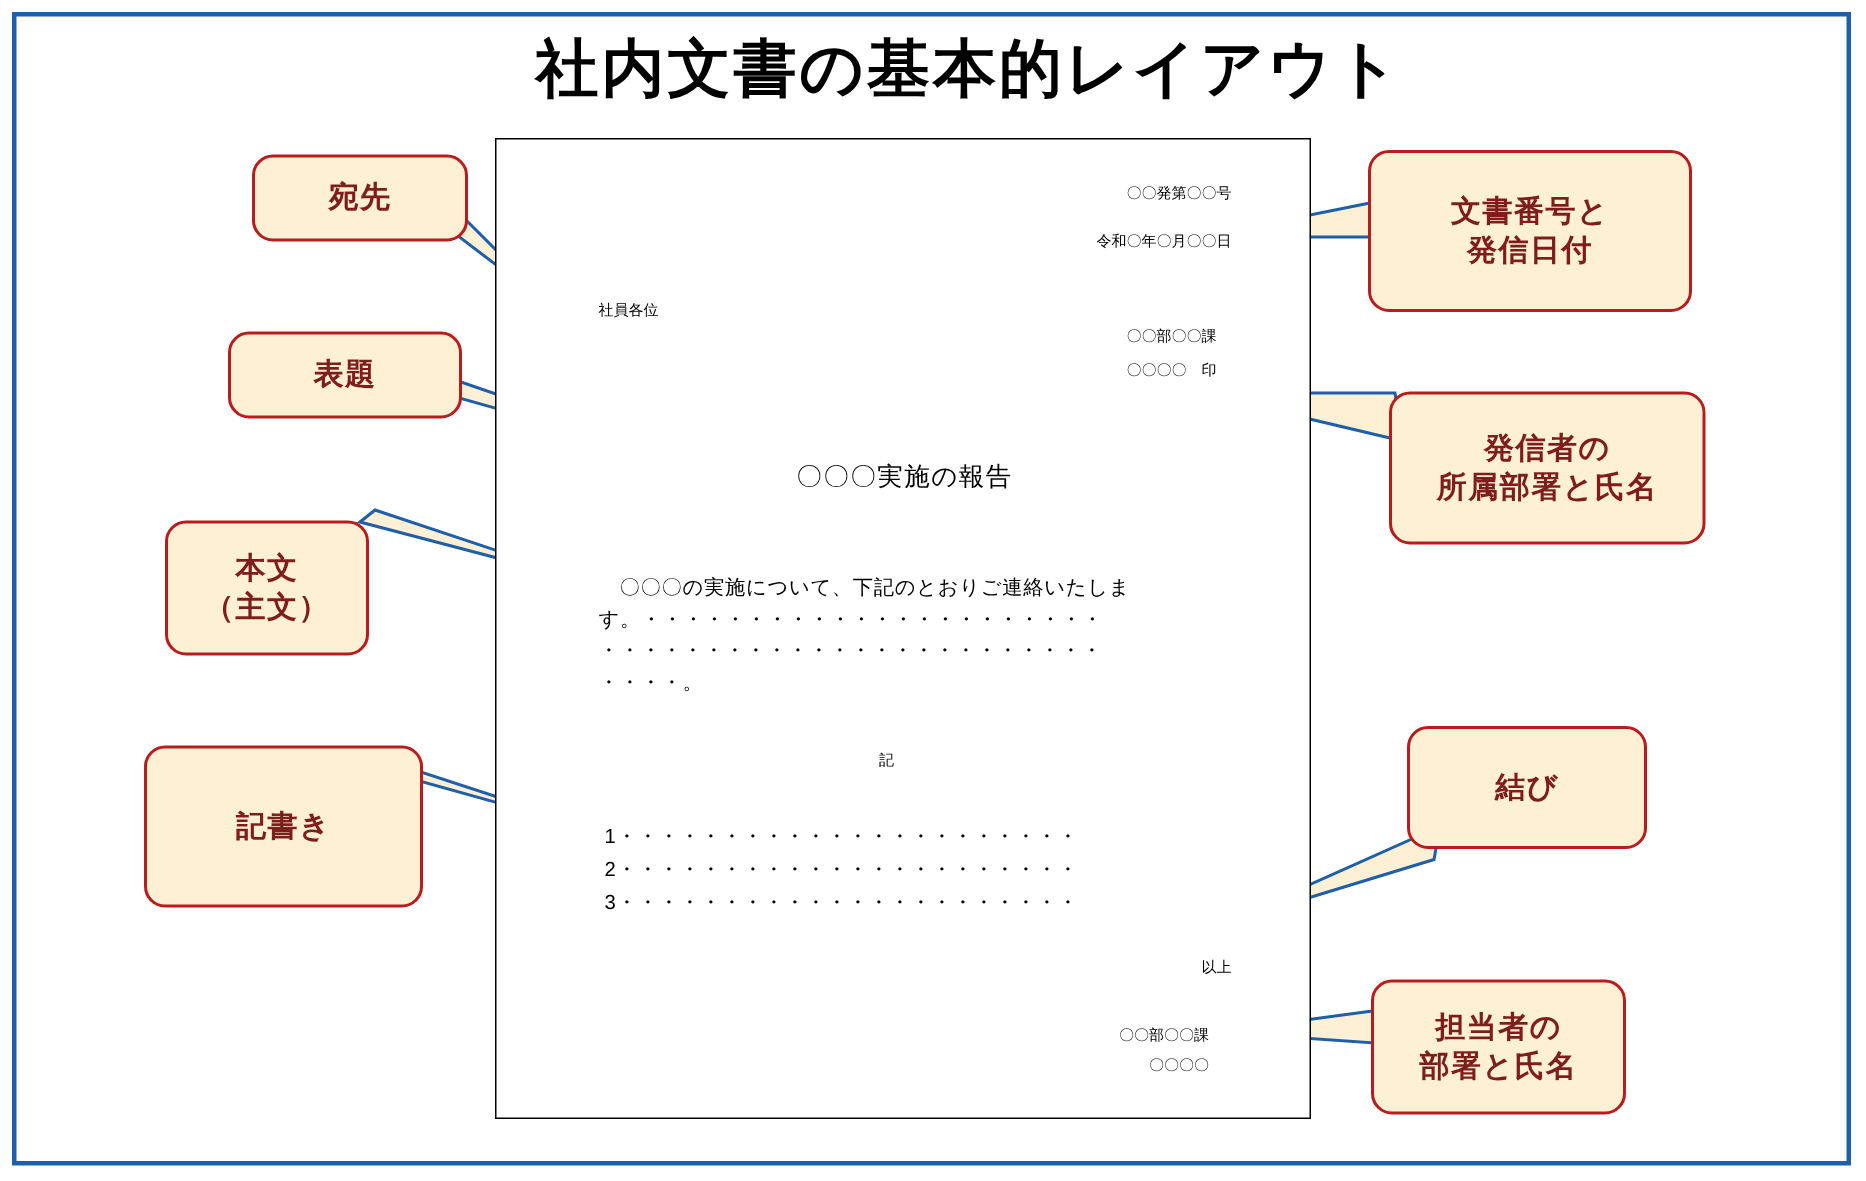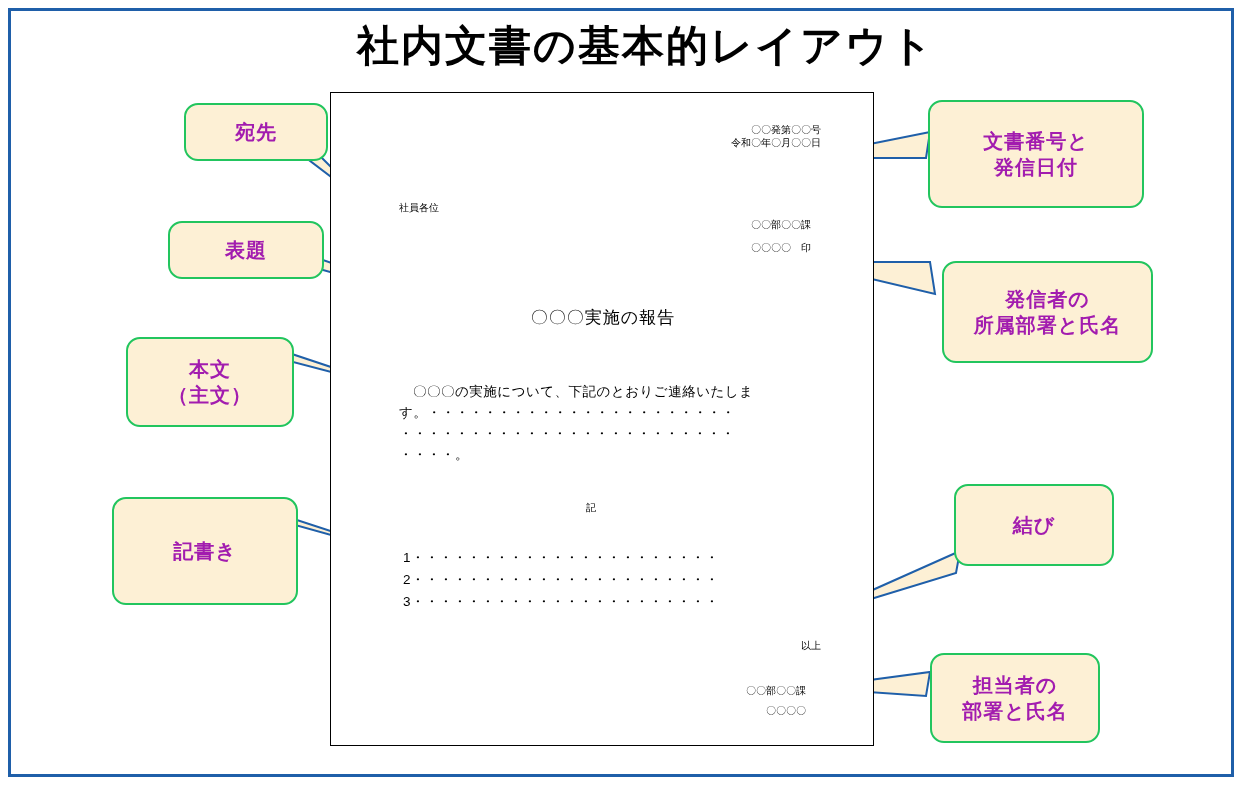--- a/index.html
+++ b/index.html
@@ -74,33 +74,32 @@
   }
   .items-block {
     font-size: 13.5px;
     line-height: 22px;
     letter-spacing: 0.5px;
   }
   
   .callout {
     position: absolute;
     background: #fdf0d5;
-    border: 2px solid #22c55e;
+    border: 2px solid #b91c1c;
     border-radius: 14px;
     box-sizing: border-box;
     display: flex;
     align-items: center;
     justify-content: center;
     text-align: center;
     font-weight: bold;
     font-size: 20px;
-    color: #a21caf;
+    color: #7f1d1d;
     line-height: 26px;
     letter-spacing: 1px;
-    margin-left: 16px;
   }
   .leader {
     position: absolute;
     pointer-events: none;
   }
   .leader svg {
     display: block;
     overflow: visible;
   }
 </style>
@@ -156,21 +155,21 @@
   </div>
 
   <div class="leader" style="left:810px; top:660px;">
     <svg width="120" height="50" viewBox="0 0 120 50">
       <polygon points="120,12 116,36 0,28" fill="#fdf0d5" stroke="#1f5fa9" stroke-width="2"></polygon>
     </svg>
   </div>
 
   <div class="sheet">
     <div class="doc-text doc-right" style="left:0; top:27px; width:490px;">〇〇発第〇〇号</div>
-    <div class="doc-text doc-right" style="left:0; top:40px; width:490px;">令和〇年〇月〇〇日</div>
+    <div class="doc-text doc-right" style="left:0; top:59px; width:490px;">令和〇年〇月〇〇日</div>
 
     <div class="doc-text" style="left:68px; top:105px;">社員各位</div>
 
     <div class="doc-text doc-right" style="left:0; top:122px; width:480px;">〇〇部〇〇課</div>
     <div class="doc-text doc-right" style="left:0; top:145px; width:480px;">〇〇〇〇　印</div>
 
     <div class="doc-text doc-center doc-title" style="left:0; top:215px; width:544px;">〇〇〇実施の報告</div>
 
     <div class="doc-text body-block" style="left:68px; top:288px;">　〇〇〇の実施について、下記のとおりご連絡いたしま</div>
     <div class="doc-text body-block" style="left:68px; top:309px;">す。・・・・・・・・・・・・・・・・・・・・・・</div>
@@ -186,21 +185,21 @@
     <div class="doc-text doc-right" style="left:0; top:543px; width:490px;">以上</div>
 
     <div class="doc-text doc-right" style="left:0; top:588px; width:475px;">〇〇部〇〇課</div>
     <div class="doc-text doc-right" style="left:0; top:608px; width:475px;">〇〇〇〇</div>
   </div>
 
   <div class="callout" style="left:168px; top:103px; width:144px; height:58px;">宛先</div>
 
   <div class="callout" style="left:152px; top:221px; width:156px; height:58px;">表題</div>
 
-  <div class="callout" style="left:110px; top:337px; width:168px; height:90px; white-space:pre-line;">本文
+  <div class="callout" style="left:110px; top:347px; width:136px; height:90px; white-space:pre-line;">本文
 （主文）</div>
 
   <div class="callout" style="left:96px; top:497px; width:186px; height:108px;">記書き</div>
 
   <div class="callout" style="left:912px; top:100px; width:216px; height:108px; white-space:pre-line;">文書番号と
 発信日付</div>
 
   <div class="callout" style="left:926px; top:261px; width:211px; height:102px; white-space:pre-line;">発信者の
 所属部署と氏名</div>
 

